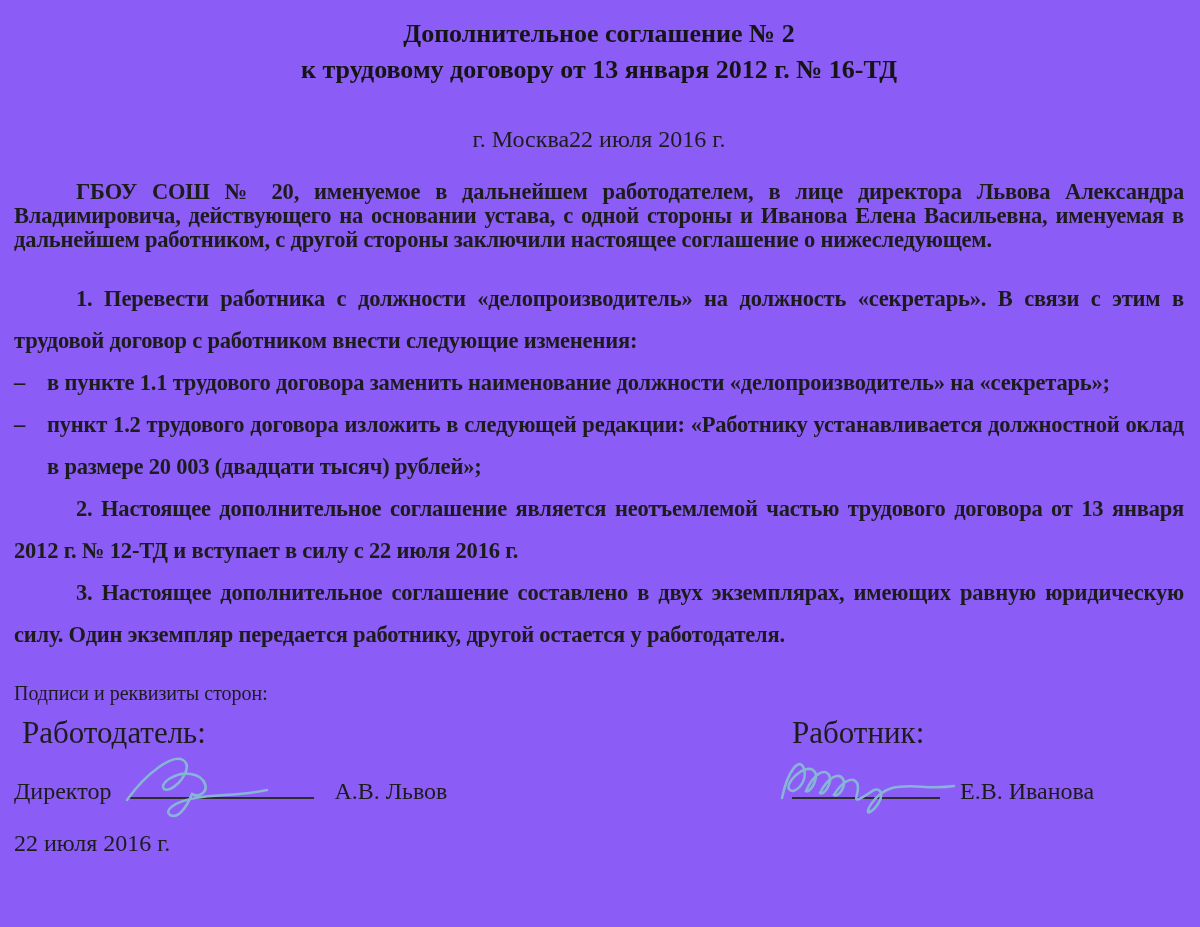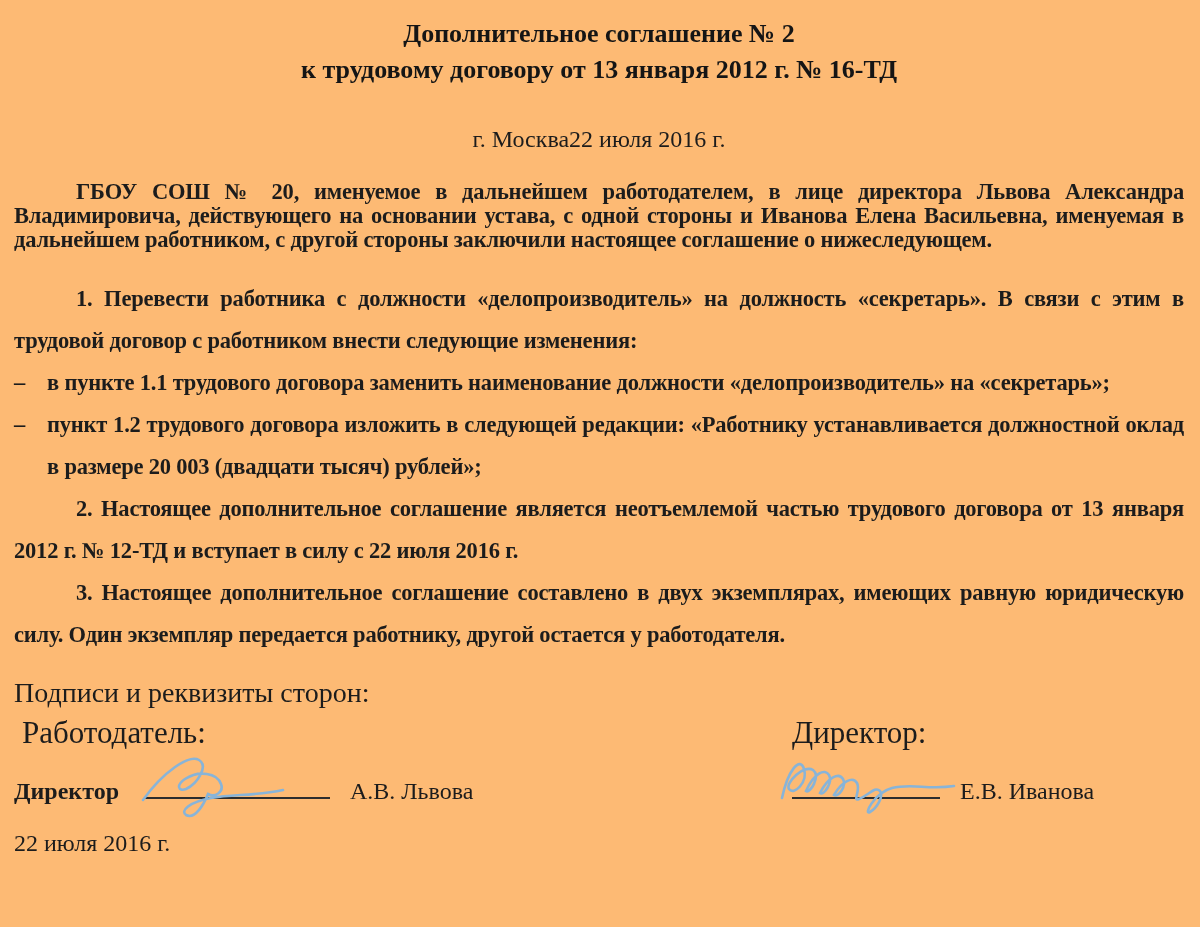--- a/index.html
+++ b/index.html
@@ -12,21 +12,21 @@
     height: 927px;
     overflow: hidden;
     font-family: "Liberation Serif", "DejaVu Serif", serif;
     color: #1c1c1c;
   }
   .page {
     box-sizing: border-box;
     width: 1200px;
     height: 927px;
     padding: 16px 16px 0 14px;
-    background: #fdba74;
+    background: #8b5cf6;
   }
   .title {
     margin: 0;
     text-align: center;
     font-weight: bold;
     font-size: 26px;
     line-height: 36px;
     color: #151515;
   }
   .meta-row {
@@ -56,21 +56,21 @@
   .clause { margin: 0; text-align: justify; }
   .clause.num { text-indent: 62px; }
   .clause.dash { padding-left: 33px; text-indent: -33px; }
   .dash-marker {
     display: inline-block;
     width: 33px;
     text-indent: 0;
   }
   .sig-heading {
     margin: 22px 0 0 0;
-    font-size: 28px;
+    font-size: 20px;
     line-height: 30px;
   }
   .parties-row {
     display: flex;
     margin-top: 10px;
     font-size: 31px;
     line-height: 30px;
   }
   .party-left { flex: 1 1 auto; padding-left: 8px; }
   .party-right { width: 392px; flex: 0 0 392px; }
@@ -105,21 +105,21 @@
   }
   .sig-employee {
     left: -18px; bottom: -18px;
     width: 190px; height: 82px;
   }
   .sig-receipt {
     left: -16px; bottom: -14px;
     width: 185px; height: 74px;
   }
   .name-gap { margin-left: 14px; }
-  .label-gap { margin-right: 20px; font-weight: bold; }
+  .label-gap { margin-right: 12px; }
   .receipt {
     margin-top: 30px;
     font-size: 24px;
     line-height: 30px;
   }
   .receipt-line2 { margin-top: 2px; }
   .receipt-line2 .sig-wrap { margin-left: 16px; }
   .bottom-date {
     margin-top: 22px;
     font-size: 24px;
@@ -148,33 +148,33 @@
     <p class="clause dash"><span class="dash-marker">–</span><span>в пункте 1.1 трудового договора заменить наименование должности «делопроизводитель» на «секретарь»;</span></p>
     <p class="clause dash"><span class="dash-marker">–</span><span>пункт 1.2 трудового договора изложить в следующей редакции: «Работнику устанавливается должностной оклад в размере 20 003 (двадцати тысяч) рублей»;</span></p>
     <p class="clause num">2. Настоящее дополнительное соглашение является неотъемлемой частью трудового договора от 13 января 2012 г. № 12-ТД и вступает в силу с 22 июля 2016 г.</p>
     <p class="clause num">3. Настоящее дополнительное соглашение составлено в двух экземплярах, имеющих равную юридическую силу. Один экземпляр передается работнику, другой остается у работодателя.</p>
   </div>
 
   <p class="sig-heading">Подписи и реквизиты сторон:</p>
 
   <div class="parties-row">
     <div class="party-left">Работодатель:</div>
-    <div class="party-right">Директор:</div>
+    <div class="party-right">Работник:</div>
   </div>
 
   <div class="sig-row">
     <div class="left-part">
       <span class="label-gap">Директор</span>
       <span class="sig-wrap">
         <span class="sig-line line-185"></span>
         <svg class="sig sig-director" viewBox="0 0 160 78">
           <path d="M10 56 C30 28 56 10 66 16 C76 22 64 40 53 45 C45 48 43 41 52 35 C66 26 84 29 88 40 C91 48 82 54 75 50 C71 60 62 76 53 71 C47 67 56 58 78 54 C100 50 122 52 150 46" fill="none" stroke="#88b4d8" stroke-width="2.6" stroke-linecap="round"></path>
         </svg>
       </span>
-      <span class="name-gap">А.В. Львова</span>
+      <span class="name-gap">А.В. Львов</span>
     </div>
     <div class="right-part">
       <span class="sig-wrap">
         <span class="sig-line line-148"></span>
         <svg class="sig sig-employee" viewBox="0 0 190 82">
           <path d="M8 56 C14 28 26 14 30 27 C34 40 20 54 15 47 C11 41 30 22 39 28 C47 34 36 52 32 49 C40 31 51 26 55 33 C59 40 50 54 46 51 C54 35 65 30 69 37 C73 44 64 56 60 53 C68 39 79 34 83 41 C87 48 78 60 85 57 C95 53 101 44 106 49 C110 54 103 66 96 70 C89 74 100 51 118 46 C138 41 154 48 180 44" fill="none" stroke="#88b4d8" stroke-width="2.6" stroke-linecap="round"></path>
         </svg>
       </span>
       <span class="name-gap">Е.В. Иванова</span>
     </div>

